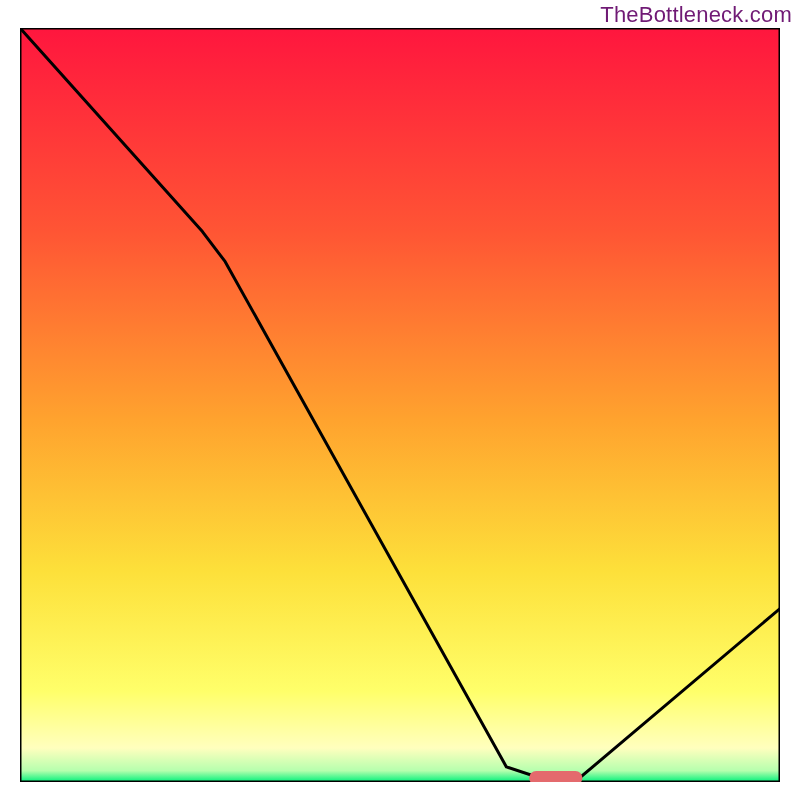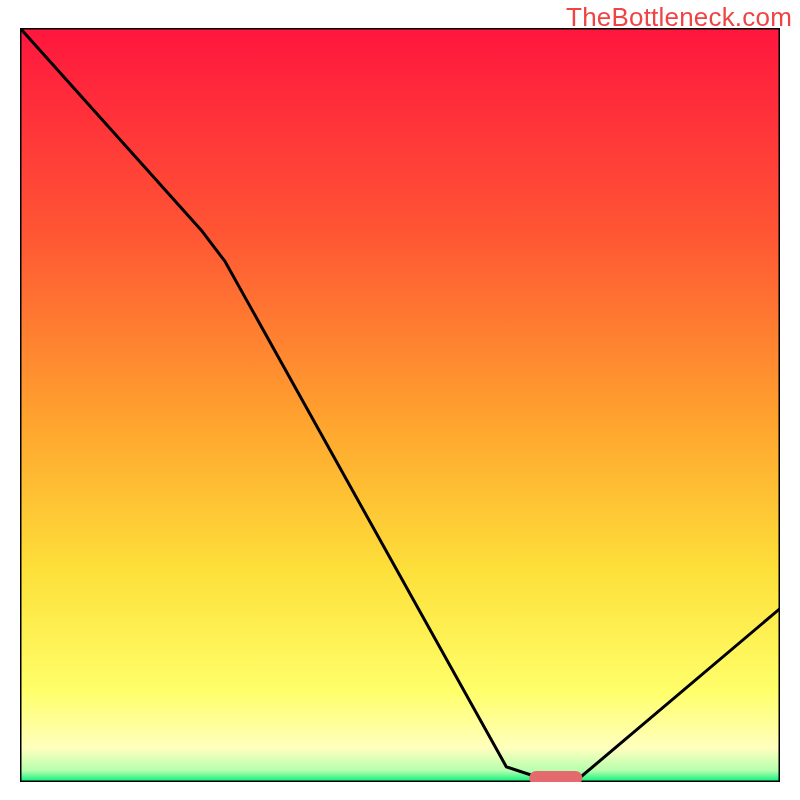--- a/index.html
+++ b/index.html
@@ -13,22 +13,22 @@
   }
   .container {
     position: relative;
     width: 800px;
     height: 800px;
   }
   .watermark {
     position: absolute;
     top: 2px;
     right: 8px;
-    color: #ef4444;
-    font-size: 26px;
+    color: #701a75;
+    font-size: 22px;
     letter-spacing: 0.2px;
     font-weight: 500;
   }
   .plot {
     position: absolute;
     left: 20px;
     top: 28px;
     width: 760px;
     height: 754px;
   }

